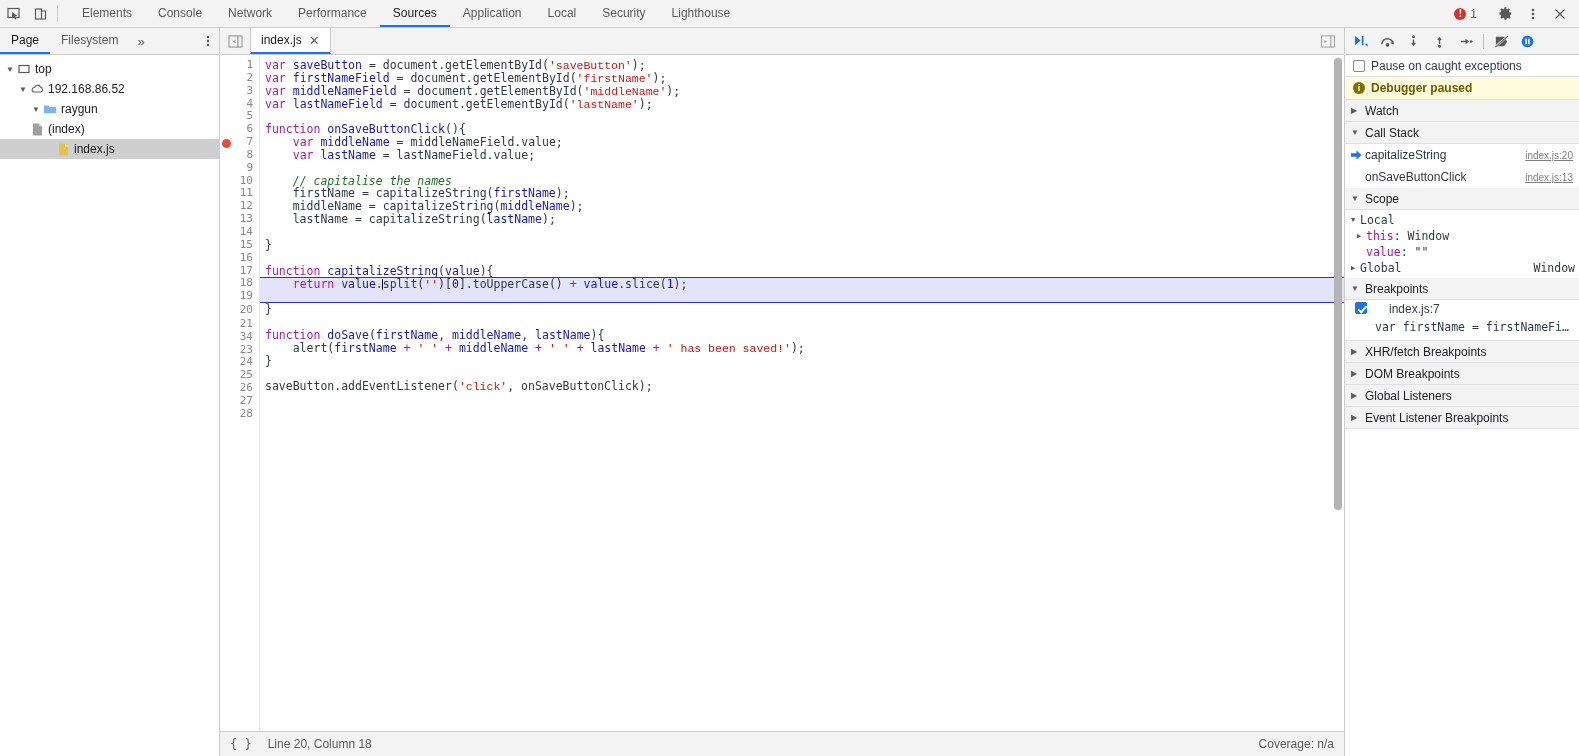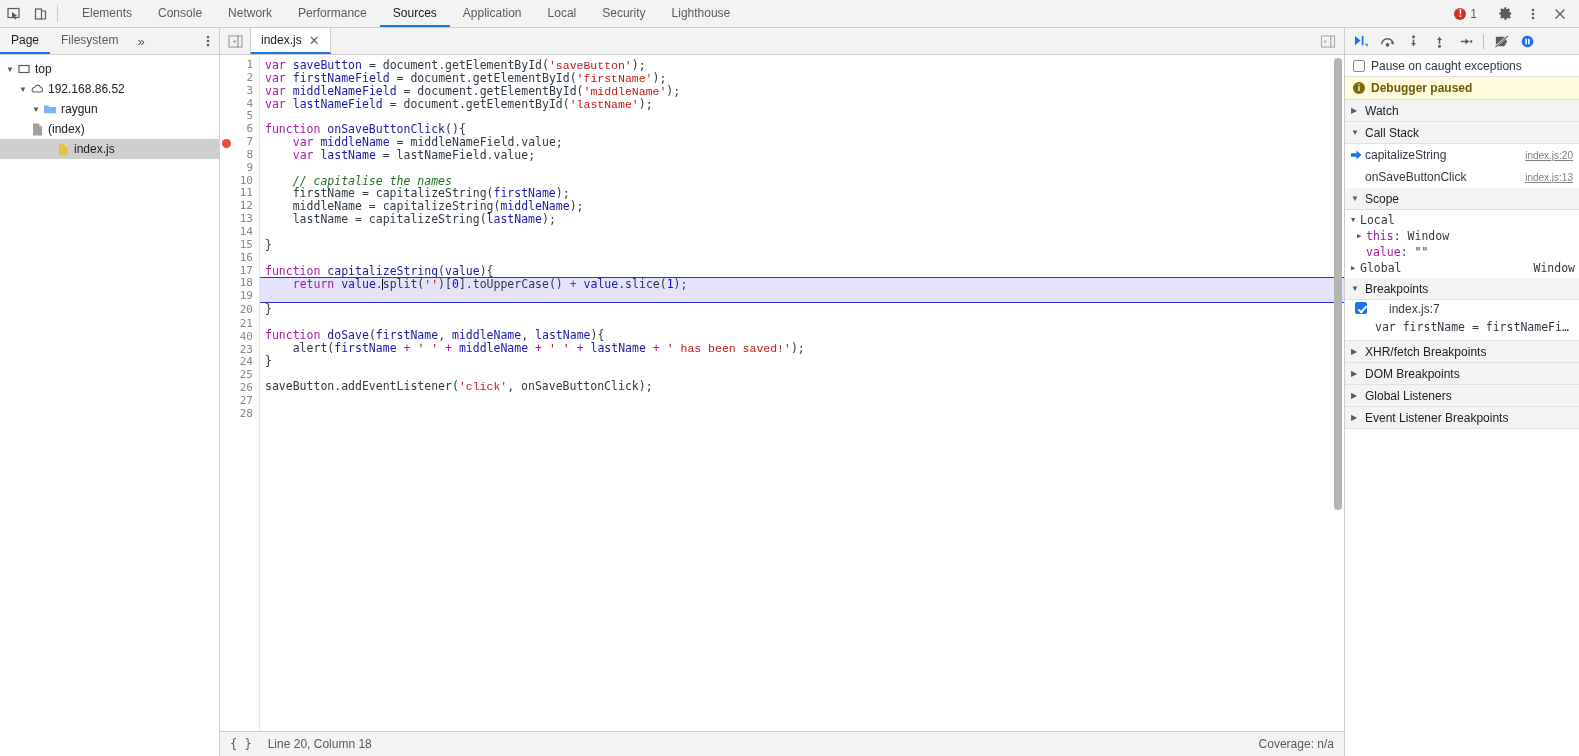--- a/index.html
+++ b/index.html
@@ -352,21 +352,21 @@
           <div class="gutter-line mono">12</div>
           <div class="gutter-line mono">13</div>
           <div class="gutter-line mono">14</div>
           <div class="gutter-line mono">15</div>
           <div class="gutter-line mono">16</div>
           <div class="gutter-line mono">17</div>
           <div class="gutter-line mono">18</div>
           <div class="gutter-line mono">19</div>
           <div class="gutter-line mono" style="height: 14.85px; line-height: 14.85px;">20</div>
           <div class="gutter-line mono">21</div>
-          <div class="gutter-line mono">40</div>
+          <div class="gutter-line mono">34</div>
           <div class="gutter-line mono">23</div>
           <div class="gutter-line mono">24</div>
           <div class="gutter-line mono">25</div>
           <div class="gutter-line mono">26</div>
           <div class="gutter-line mono">27</div>
           <div class="gutter-line mono">28</div>
         </div>
       <div id="code-area">
           <div class="code-line mono"><span class="t-kw">var</span><span class="t-pl"> </span><span class="t-var">saveButton</span><span class="t-pl"> = </span><span class="t-pl">document</span><span class="t-pl">.getElementById(</span><span class="t-str">'saveButton'</span><span class="t-pl">);</span></div>
           <div class="code-line mono"><span class="t-kw">var</span><span class="t-pl"> </span><span class="t-var">firstNameField</span><span class="t-pl"> = </span><span class="t-pl">document</span><span class="t-pl">.getElementById(</span><span class="t-str">'firstName'</span><span class="t-pl">);</span></div>

